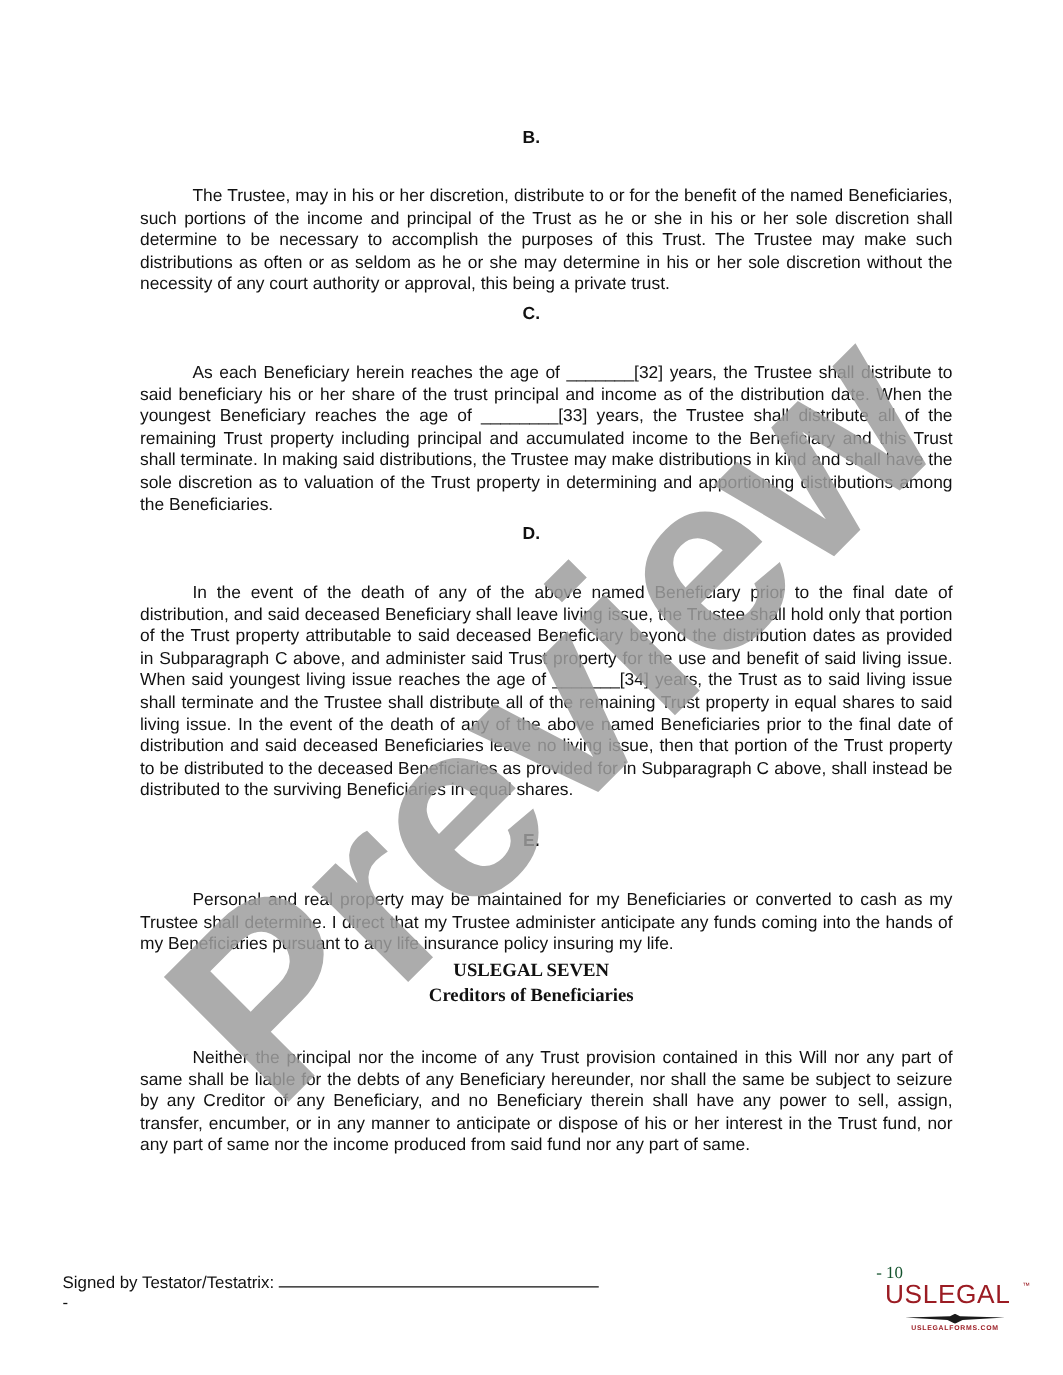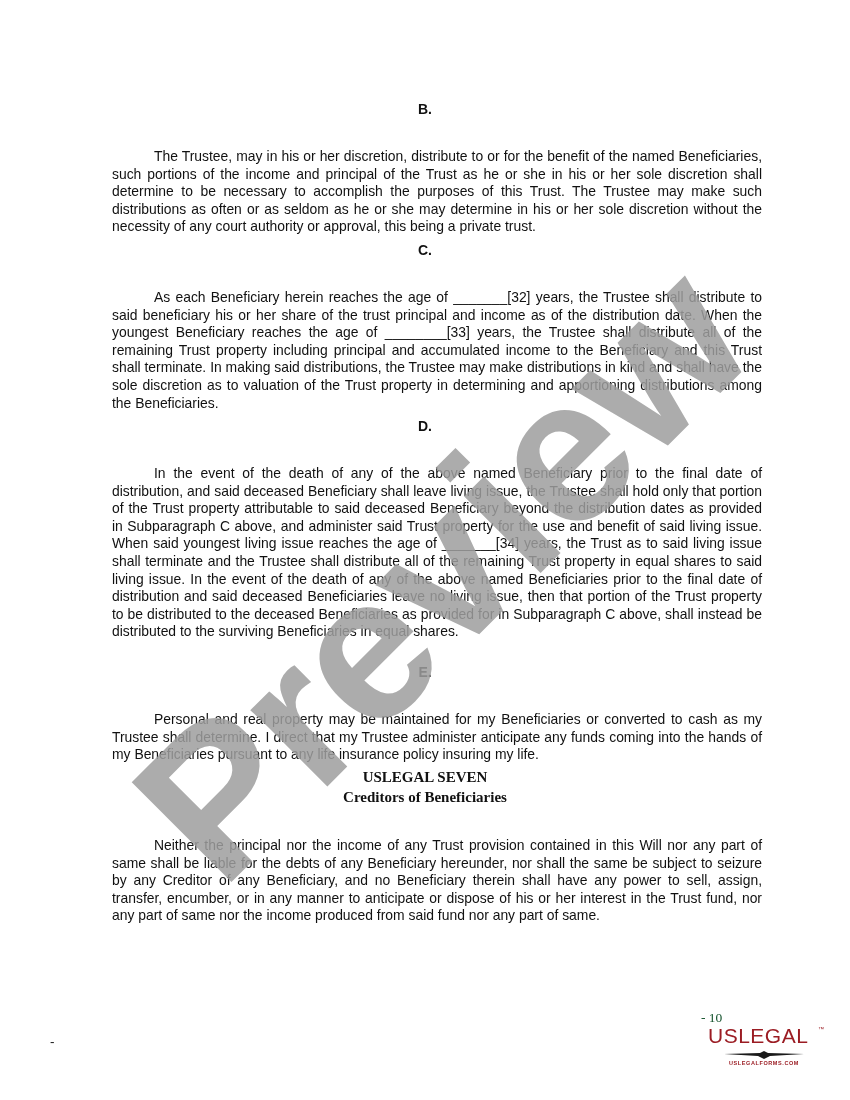--- a/index.html
+++ b/index.html
@@ -66,20 +66,23 @@
     <div class="heading" style="top:664px;">E.</div>
     <p class="para" style="top:699px;">Personal and real property may be maintained for my Beneficiaries or converted to cash as my Trustee shall determine.  I direct that my Trustee administer anticipate any funds coming into the hands of my Beneficiaries pursuant to any life insurance policy insuring my life.</p>
 
     <div class="article" style="top:767px;">USLEGAL SEVEN</div>
     <div class="article" style="top:787px;">Creditors of Beneficiaries</div>
     <p class="para" style="top:825px;">Neither the principal nor the income of any Trust provision contained in this Will nor any part of same shall be liable for the debts of any Beneficiary hereunder, nor shall the same be subject to seizure by any Creditor of any Beneficiary, and no Beneficiary therein shall have any power to sell, assign, transfer, encumber, or in any manner to anticipate or dispose of his or her interest in the Trust fund, nor any part of same nor the income produced from said fund nor any part of same.</p>
   </div>
 
   <div class="watermark">Preview</div>
 
+  <div class="footer-sign">
+    <span>Signed by Testator/Testatrix:</span><span class="line"></span>
+  </div>
   <div class="footer-dash">-</div>
   <div class="page-num">- 10</div>
 
   <div class="logo">
     <span class="logo-text">USLEGAL</span>
     <span class="logo-tm">™</span>
     <svg class="logo-eagle" viewBox="0 0 80 8">
       <path d="M0 3 L36 2 L40 0 L44 2 L80 3 L46 5 L40 8 L34 5 Z" fill="#1a1a1a"></path>
     </svg>
     <div class="logo-url">USLEGALFORMS.COM</div>

